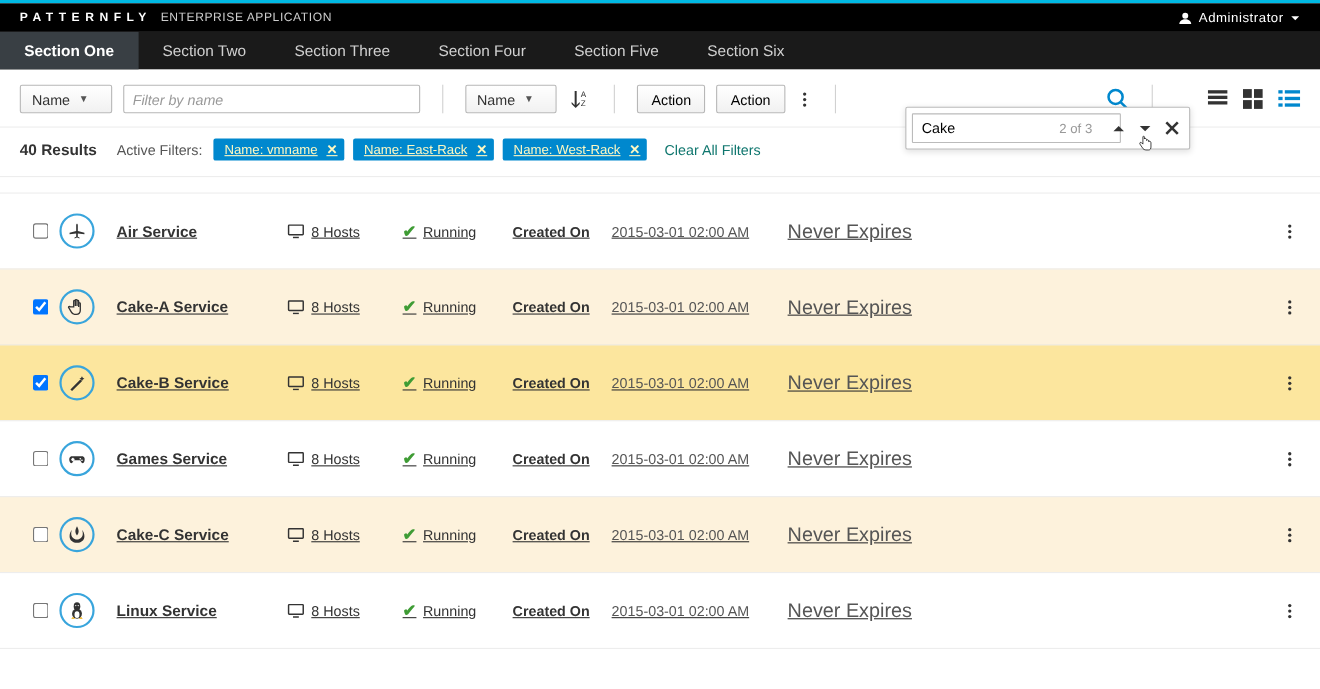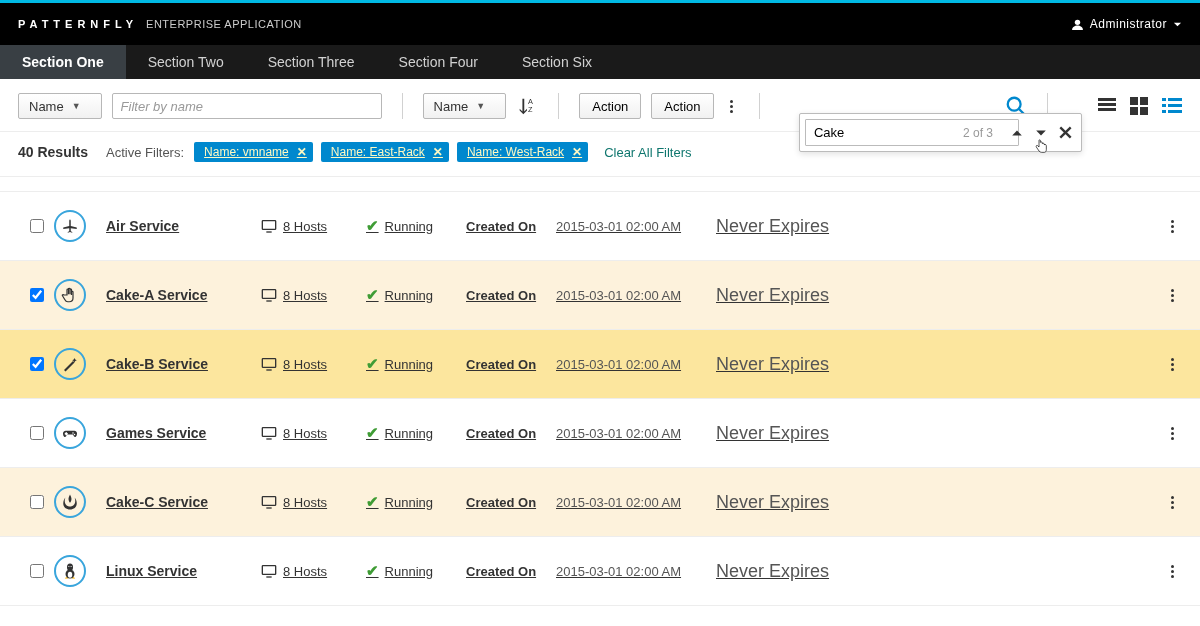--- a/index.html
+++ b/index.html
@@ -1,18 +1,18 @@
 <!DOCTYPE html>
 <html><head>
 <meta charset="utf-8">
 <style>
   * { box-sizing: border-box; margin: 0; padding: 0; }
   body { font-family: "Helvetica Neue", Helvetica, Arial, sans-serif; font-size: 13px; color: #333; background: #fff; width: 1200px; }
   .banner { height: 3px; background: #00b9e4; }
-  .topbar { background: #000; color: #fff; height: 42px; display: flex; align-items: center; padding: 0 18px; justify-content: space-between; font-size: 11px; letter-spacing: 0.5px; }
+  .topbar { background: #000; color: #fff; height: 26px; display: flex; align-items: center; padding: 0 18px; justify-content: space-between; font-size: 11px; letter-spacing: 0.5px; }
   .brand { display: flex; align-items: center; gap: 8px; }
   .brand-name { font-weight: bold; letter-spacing: 5px; font-size: 11px; }
   .brand-sub { color: #ccc; }
   .user { display: flex; align-items: center; gap: 6px; cursor: pointer; font-size: 12px;}
   .nav { background: #1a1a1a; display: flex; height: 34px; }
   .nav-item { color: #d1d1d1; padding: 0 22px; display: flex; align-items: center; font-size: 14px; cursor: pointer; }
   .nav-item.active { background: #393f44; color: #fff; font-weight: 600; }
   .toolbar { display: flex; align-items: center; padding: 14px 18px 12px 18px; border-bottom: 1px solid #ededed; gap: 10px; }
   .select-btn { border: 1px solid #b7b7b7; border-radius: 2px; height: 26px; padding: 0 20px 0 10px; background: linear-gradient(#fff,#f1f1f1); display: flex; align-items: center; gap: 8px; cursor: pointer; font-size: 13px; color:#333; }
   .select-btn .caret { font-size: 9px; color:#555; }
@@ -28,21 +28,21 @@
   .view-icons { display:flex; gap:14px; margin-left:30px; align-items:center; }
   .view-icon { cursor:pointer; color:#333; }
   .view-icon.active { color:#0088ce; }
   .filterbar { display:flex; align-items:center; padding: 10px 18px 14px; gap:10px; border-bottom:1px solid #ededed; position: relative;}
   .results { font-weight:bold; font-size:14px; }
   .aflabel { color:#555; margin-left:8px; }
   .chip { background:#0088ce; color:#fef9c3; padding:3px 6px 3px 10px; border-radius:2px; display:flex; align-items:center; gap:8px; font-size:12px;text-decoration:underline; }
   .chip .x { font-weight:bold; cursor:pointer; }
   .clearall { color:#0f766e; cursor:pointer; margin-left:6px; }
   .findbox { position:absolute; right:118px; top:-19px; background:#fff; border:1px solid #bbb; border-radius:2px; box-shadow: 0 2px 6px rgba(0,0,0,0.12); padding:5px; display:flex; align-items:center; gap:4px; }
-  .findbox input { border:1px solid #bbb; border-radius:1px; height:27px; padding:0 8px; width:214px; font-size:13px; }
+  .findbox input { border:1px solid #bbb; border-radius:1px; height:27px; padding:0 8px; width:190px; font-size:13px; }
   .findcount { color:#999; font-size:12px; margin-left:-60px; margin-right:10px; pointer-events:none; }
   .findnav { cursor:pointer; color:#333; padding:2px 4px; display:flex; align-items:center;}
   .findnav.hover { position:relative;}
   .cursor-hand { position:absolute; top:14px; left:2px; font-size:15px; pointer-events:none;}
   .list { padding: 14px 0; }
   .row { display:flex; align-items:center; padding: 18px 20px; border-top:1px solid #ededed;text-decoration:underline; }
   .row:last-child { border-bottom:1px solid #ededed; }
   .row.match-light { background: #fdf2dc; }
   .row.match-strong { background: #fce69e; }
   .ck { width:34px; display:flex; justify-content:center; }
@@ -78,20 +78,21 @@
         <path d="M1 3l4 4 4-4z"></path>
       </svg>
   </div>
 </div>
 
 <div class="nav" id="nav">
     <div class="nav-item active">Section One</div>
     <div class="nav-item">Section Two</div>
     <div class="nav-item">Section Three</div>
     <div class="nav-item">Section Four</div>
+    <div class="nav-item">Section Five</div>
     <div class="nav-item">Section Six</div>
   </div>
 
 <div class="toolbar">
   <div class="select-btn">
     <span>Name</span>
     <span class="caret">▼</span>
   </div>
   <input class="input" placeholder="Filter by name" style="">
   <div class="divider"></div>

